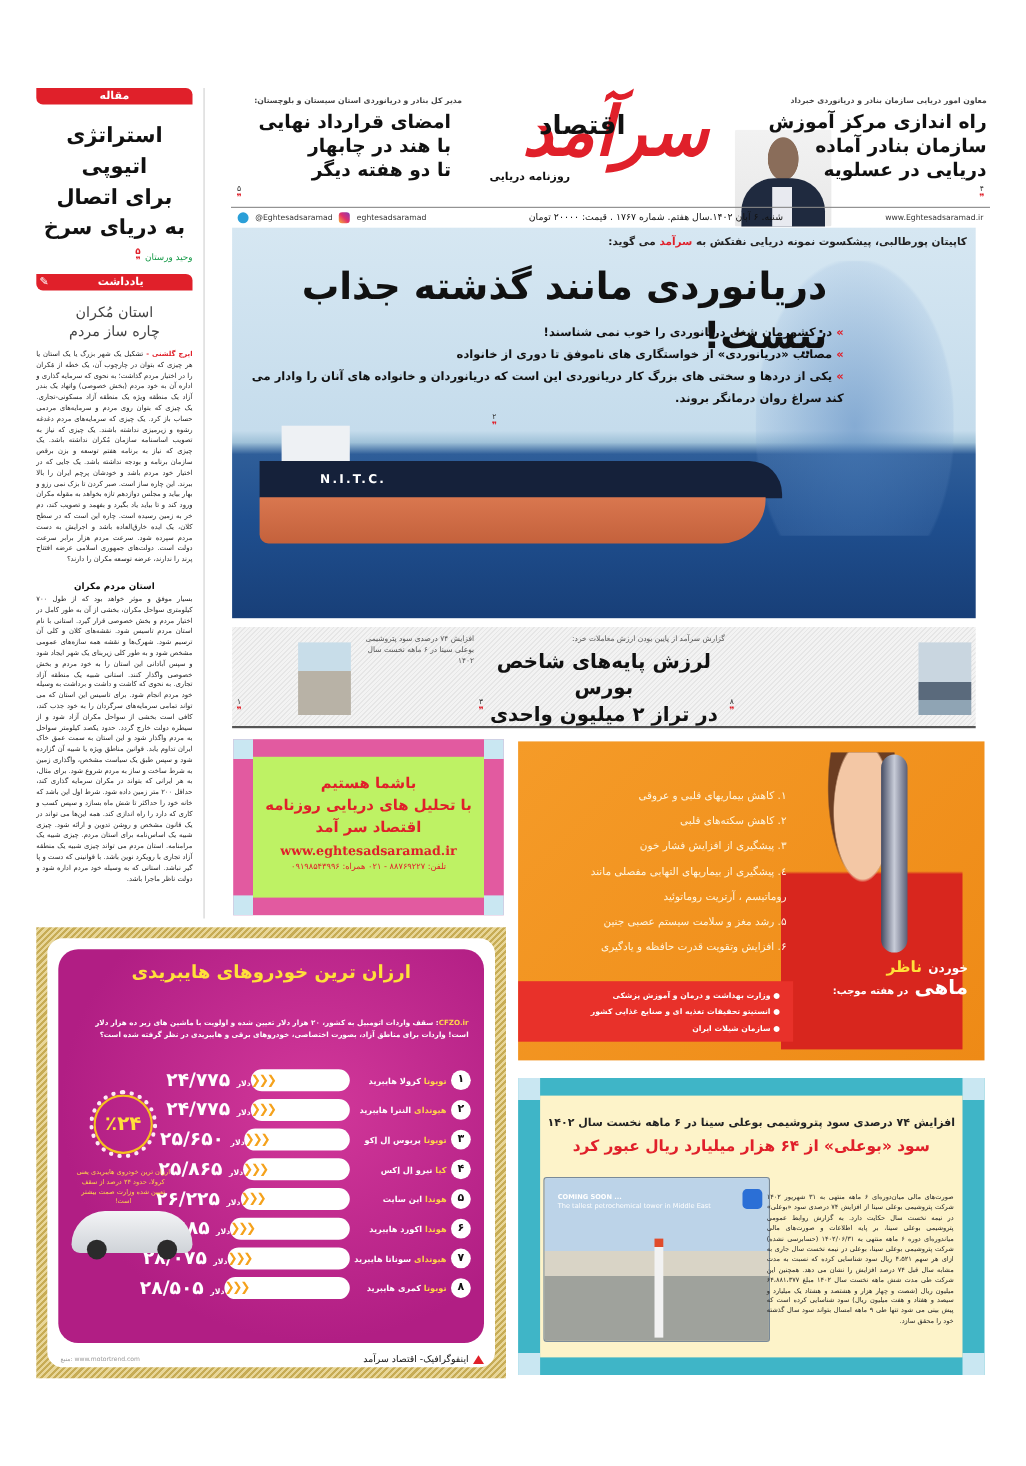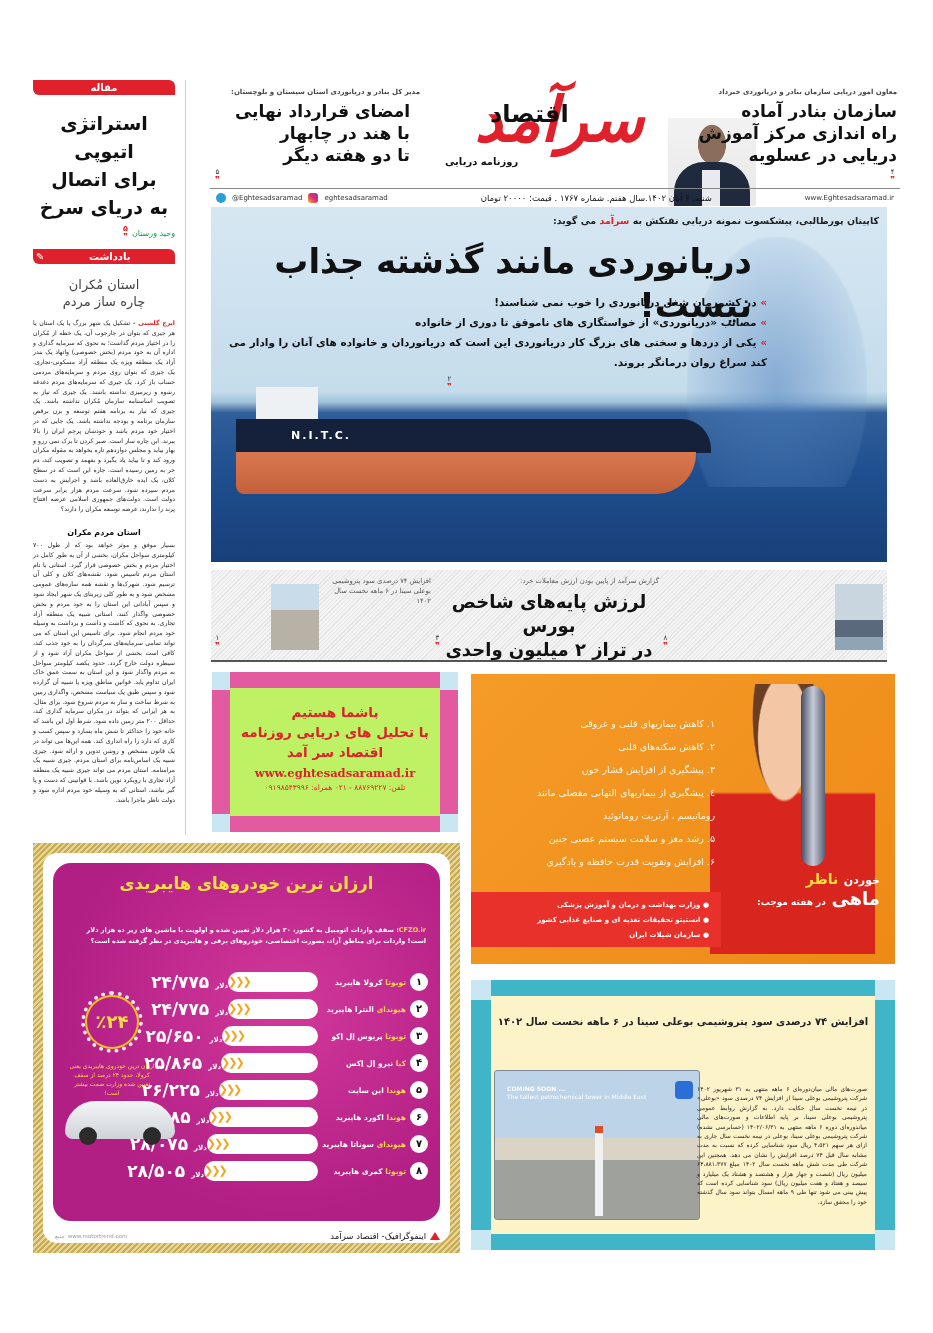--- a/index.html
+++ b/index.html
@@ -166,22 +166,22 @@
   <div class="logo-sub">روزنامه دریایی</div>
 </div>
 
 <div class="abs person-photo">
     <div class="suit"></div>
     <div class="shirt"></div>
   </div>
 <div class="abs right-top top-story">
   <div class="kicker">معاون امور دریایی سازمان بنادر و دریانوردی خبرداد</div>
   <div class="head-xl" style="margin-top:4px">
+    <div>راه اندازی مرکز آموزش</div>
     <div>سازمان بنادر آماده</div>
-    <div>راه اندازی مرکز آموزش</div>
     <div>دریایی در عسلویه</div>
   </div>
   <div class="ref-mark" style="right:2px;top:80px"><span>۴</span>❞</div>
 </div>
 
 <div class="abs dateline">
   <div class="dl-social">
     <span class="tg"></span>
     <span>@Eghtesadsaramad</span>
     <span class="ig"></span>
@@ -363,20 +363,21 @@
   </div>
 </div>
 
 <div class="abs buali">
   <div class="bu-corner" style="left:0;top:0"></div>
   <div class="bu-corner" style="right:0;top:0"></div>
   <div class="bu-corner" style="left:0;bottom:0"></div>
   <div class="bu-corner" style="right:0;bottom:0"></div>
   <div class="bu-inner">
     <div class="bu-kicker">افزایش ۷۴ درصدی سود پتروشیمی بوعلی سینا در ۶ ماهه نخست سال ۱۴۰۲</div>
+    <div class="bu-head">سود «بوعلی» از ۶۴ هزار میلیارد ریال عبور کرد</div>
     <div class="bu-img">
       <div class="cs"><b>COMING SOON ...</b><br><span>The tallest petrochemical tower in Middle East</span></div>
       <div class="bu-logo"></div>
       <div class="tower"></div>
     </div>
     <div class="bu-text">صورت‌های مالی میان‌دوره‌ای ۶ ماهه منتهی به ۳۱ شهریور ۱۴۰۲ شرکت پتروشیمی بوعلی سینا از افزایش ۷۴ درصدی سود «بوعلی» در نیمه نخست سال حکایت دارد. به گزارش روابط عمومی پتروشیمی بوعلی سینا، بر پایه اطلاعات و صورت‌های مالی میاندوره‌ای دوره ۶ ماهه منتهی به ۱۴۰۲/۰۶/۳۱ (حسابرسی نشده) شرکت پتروشیمی بوعلی سینا، بوعلی در نیمه نخست سال جاری به ازای هر سهم ۴،۵۲۱ ریال سود شناسایی کرده که نسبت به مدت مشابه سال قبل ۷۴ درصد افزایش را نشان می دهد. همچنین این شرکت طی مدت شش ماهه نخست سال ۱۴۰۲ مبلغ ۶۴،۸۸۱،۳۷۷ میلیون ریال (شصت و چهار هزار و هشتصد و هشتاد یک میلیارد و سیصد و هفتاد و هفت میلیون ریال) سود شناسایی کرده است که پیش بینی می شود تنها طی ۹ ماهه امسال بتواند سود سال گذشته خود را محقق سازد.</div>
   </div>
 </div>
 
 </body></html>

